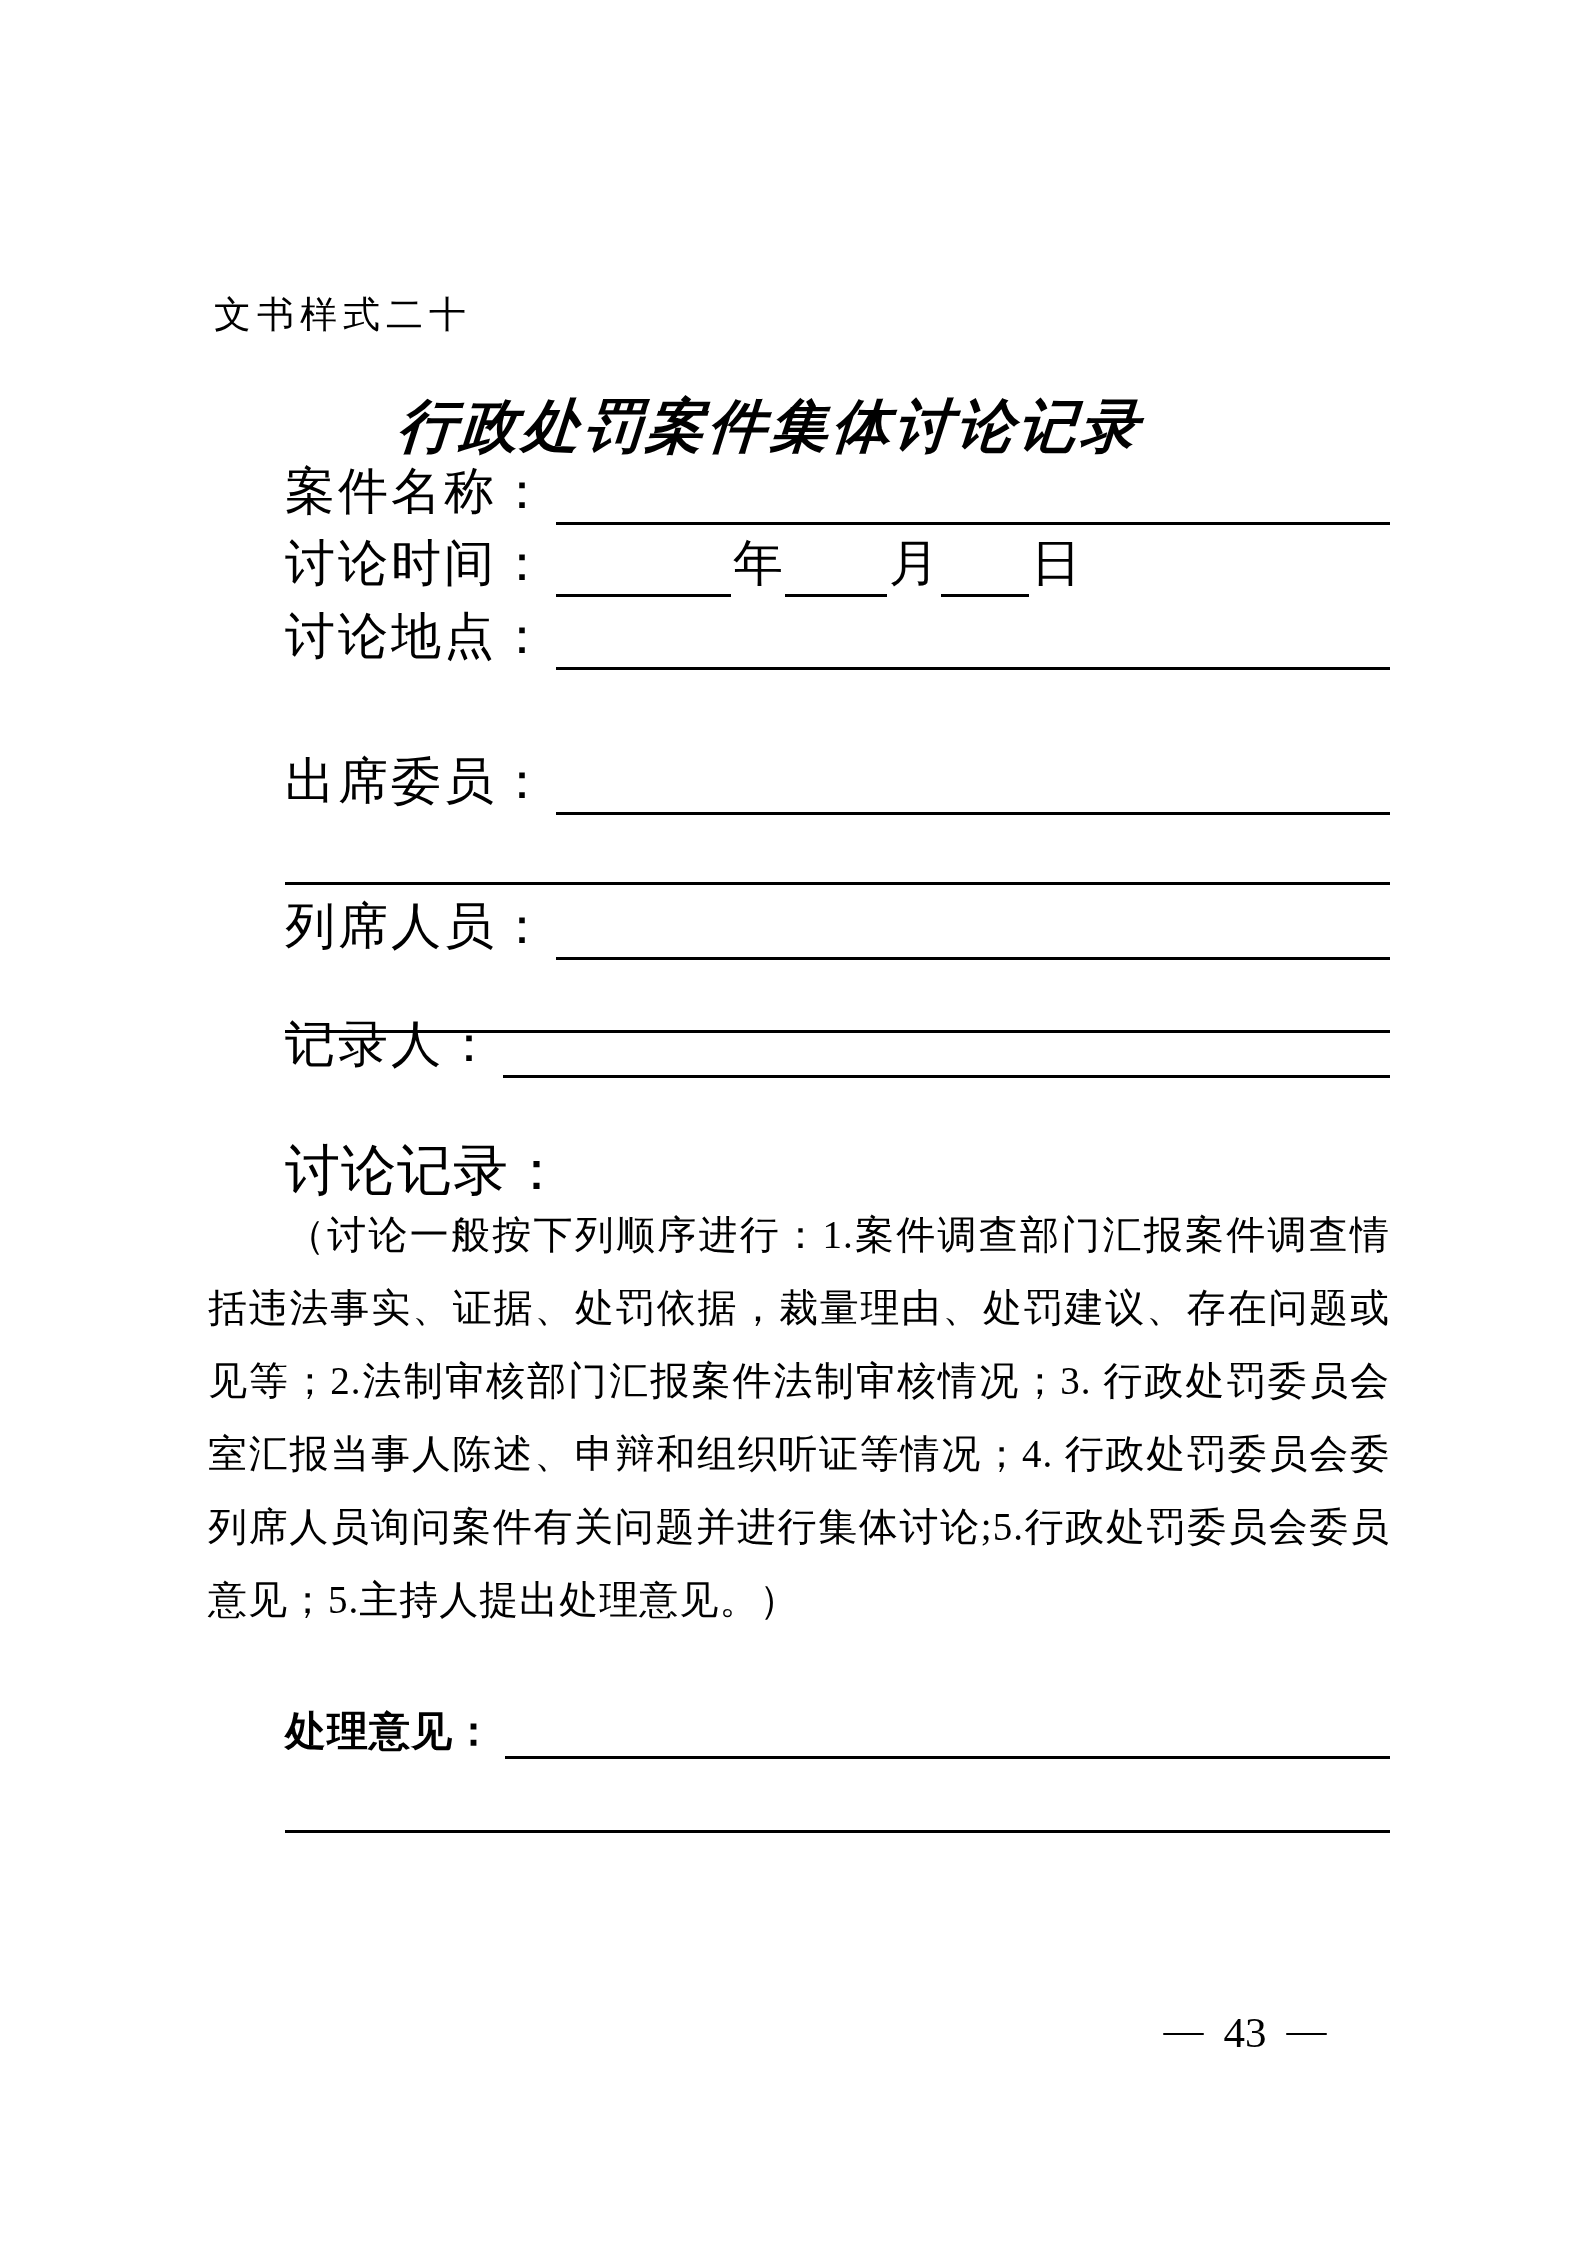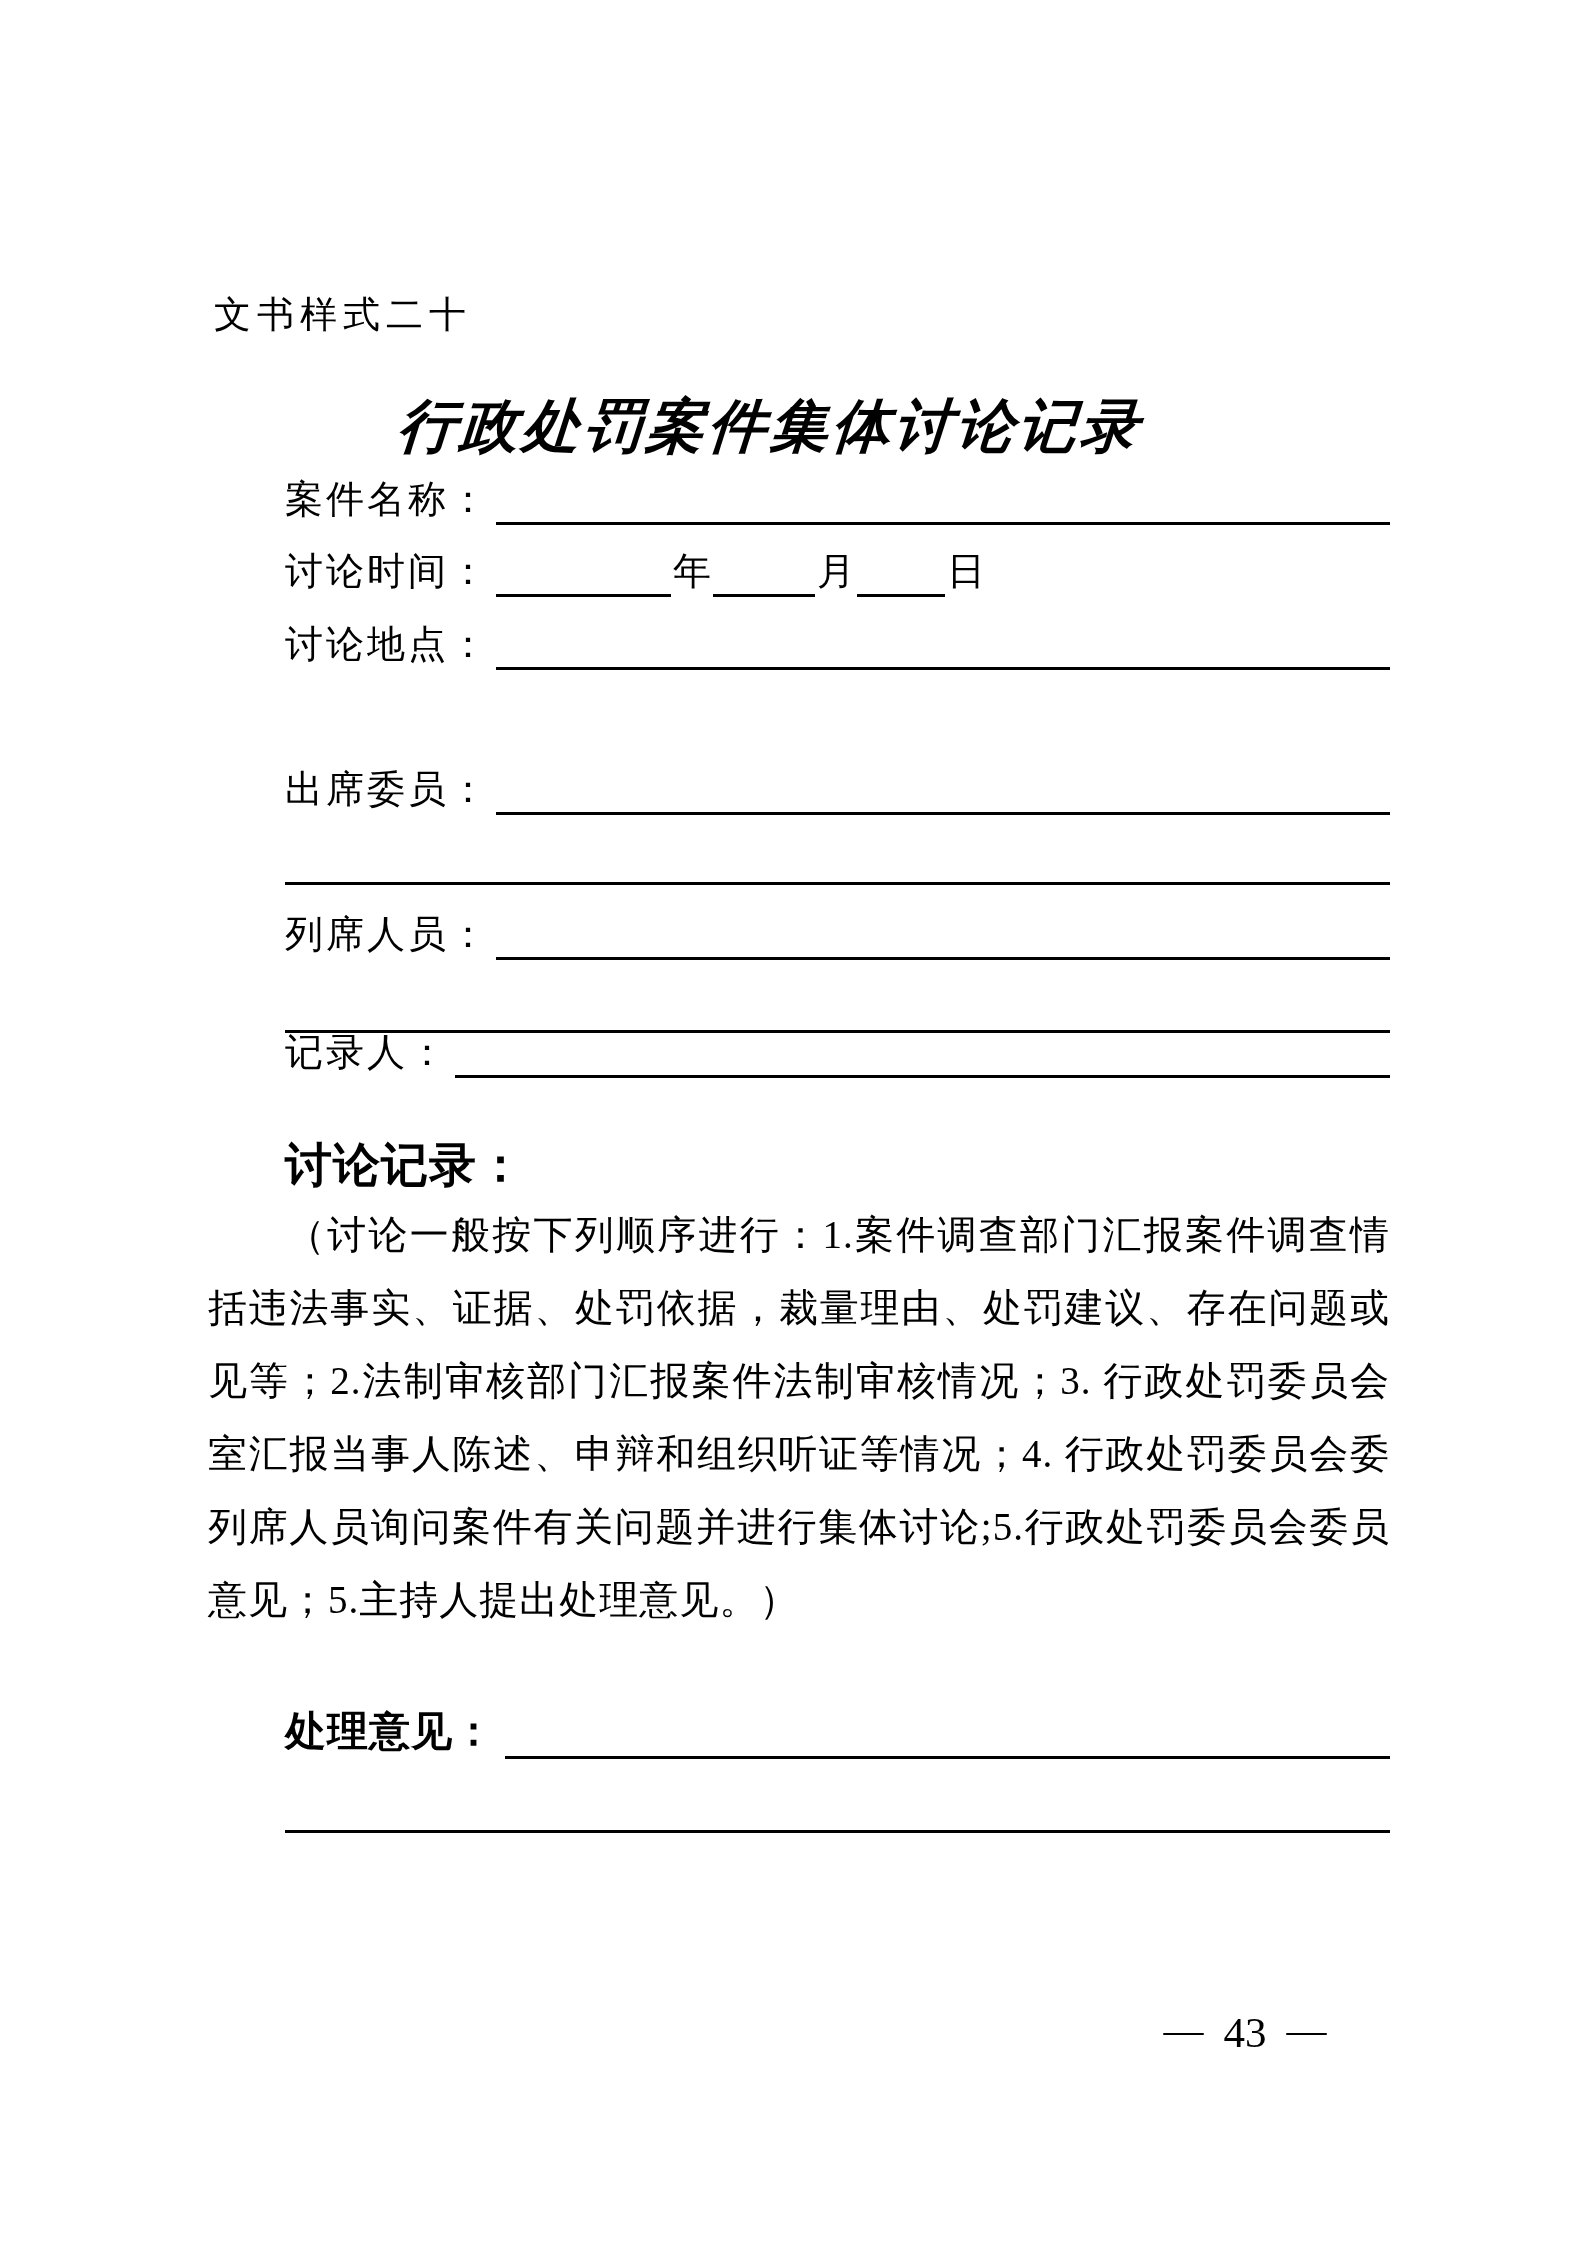--- a/index.html
+++ b/index.html
@@ -35,21 +35,21 @@
     transform: skewX(-4deg);
     white-space: nowrap;
   }
   .frow {
     position: absolute;
     left: 285px;
     right: 197px;
     height: 68px;
     display: flex;
     align-items: flex-end;
-    font-size: 38px;
+    font-size: 50px;
     white-space: nowrap;
   }
   .flabel {
     letter-spacing: 3px;
     flex: 0 0 auto;
     padding-right: 6px;
   }
   .fline {
     flex: 1 1 auto;
     border-bottom: 3px solid #000;
@@ -69,22 +69,22 @@
     position: absolute;
     left: 285px;
     right: 197px;
     height: 0;
     border-bottom: 3px solid #000;
   }
   .section-label {
     position: absolute;
     left: 285px;
     font-family: "Liberation Sans", "DejaVu Sans", sans-serif;
-    font-weight: bold;
-    font-size: 47px;
+    font-weight: normal;
+    font-size: 55px;
     letter-spacing: 1px;
     white-space: nowrap;
   }
   .para {
     position: absolute;
     left: 208px;
     right: 197px;
     top: 1198px;
     font-size: 39px;
     letter-spacing: 1px;

